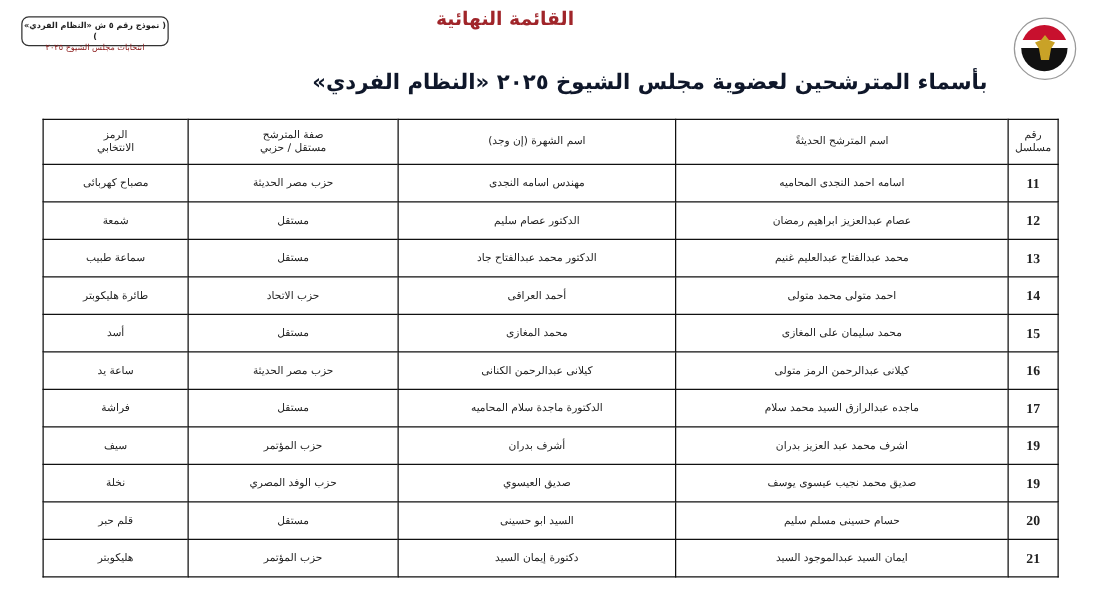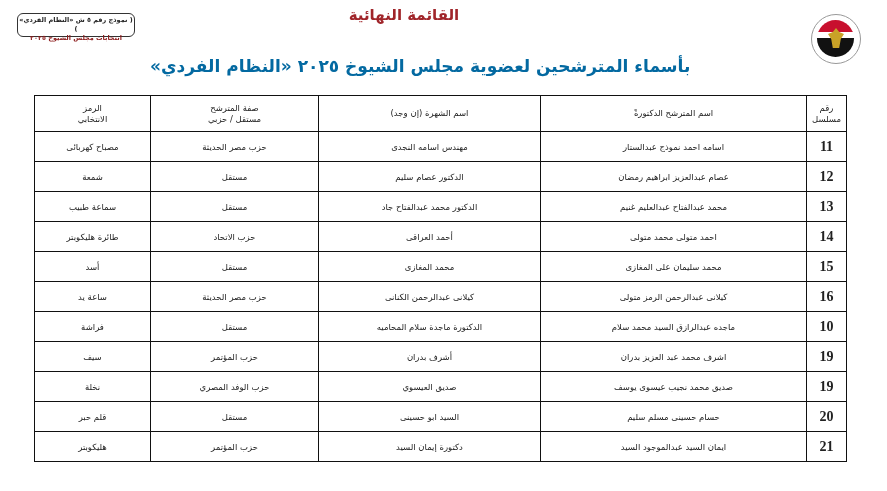--- a/index.html
+++ b/index.html
@@ -24,43 +24,43 @@
       border: 1.5px solid #333;
       border-radius: 6px;
       text-align: center;
       direction: rtl;
       font-size: 6.5px;
       line-height: 9px;
       padding-top: 2px;
       box-sizing: border-box;
     }
     .form-box .line1 { color: #222; font-weight: bold; }
-    .form-box .line2 { color: #8b1a1a; font-weight: bold; }
+    .form-box .line2 { color: #8b1a1a; font-weight: normal; }
 
     .final-title {
       position: absolute;
       left: 324px;
       top: 6px;
       width: 160px;
       text-align: center;
       direction: rtl;
       color: #a0252a;
       font-size: 15px;
       font-weight: bold;
     }
     .main-title {
       position: absolute;
       left: 150px;
       top: 56px;
       width: 640px;
-      text-align: left;
+      text-align: right;
       direction: rtl;
       font-size: 17px;
       font-weight: bold;
-      color: #0369a1;
+      color: #0f172a;
     }
     .logo {
       position: absolute;
       left: 811px;
       top: 14px;
       width: 50px;
       height: 50px;
       border-radius: 50%;
       border: 1.5px solid #999;
       background: #fff;
@@ -105,21 +105,21 @@
       color: #222;
     }
     table.candidates td {
       height: 29px;
       font-size: 8.5px;
       font-weight: normal;
       color: #222;
     }
     table.candidates td.num {
       font-family: "Liberation Serif", serif;
-      font-size: 14px;
+      font-size: 11px;
       font-weight: bold;
     }
     .col-num { width: 40px; }
     .col-name { width: 266px; }
     .col-alias { width: 222px; }
     .col-status { width: 168px; }
     .col-symbol { width: 116px; }
   </style>
 </head>
 <body>
@@ -145,36 +145,36 @@
     <col class="col-alias">
     <col class="col-status">
     <col class="col-symbol">
   </colgroup>
   <thead>
     <tr>
       <th>
         <div>رقم</div>
         <div>مسلسل</div>
       </th>
-      <th>اسم المترشح الدكتورةً</th>
+      <th>اسم المترشح الحديثةً</th>
       <th>اسم الشهرة (إن وجد)</th>
       <th>
         <div>صفة المترشح</div>
         <div>مستقل / حزبي</div>
       </th>
       <th>
         <div>الرمز</div>
         <div>الانتخابي</div>
       </th>
     </tr>
   </thead>
   <tbody>
     <tr>
       <td class="num">11</td>
-      <td>اسامه احمد نموذج عبدالستار</td>
+      <td>اسامه احمد النجدى المحاميه</td>
       <td>مهندس اسامه النجدى</td>
       <td>حزب مصر الحديثة</td>
       <td>مصباح كهربائى</td>
     </tr>
     <tr>
       <td class="num">12</td>
       <td>عصام عبدالعزيز ابراهيم رمضان</td>
       <td>الدكتور عصام سليم</td>
       <td>مستقل</td>
       <td>شمعة</td>
@@ -201,21 +201,21 @@
       <td>أسد</td>
     </tr>
     <tr>
       <td class="num">16</td>
       <td>كيلانى عبدالرحمن الرمز متولى</td>
       <td>كيلانى عبدالرحمن الكنانى</td>
       <td>حزب مصر الحديثة</td>
       <td>ساعة يد</td>
     </tr>
     <tr>
-      <td class="num">10</td>
+      <td class="num">17</td>
       <td>ماجده عبدالرازق السيد محمد سلام</td>
       <td>الدكتورة ماجدة سلام المحاميه</td>
       <td>مستقل</td>
       <td>فراشة</td>
     </tr>
     <tr>
       <td class="num">19</td>
       <td>اشرف محمد عبد العزيز بدران</td>
       <td>أشرف بدران</td>
       <td>حزب المؤتمر</td>

